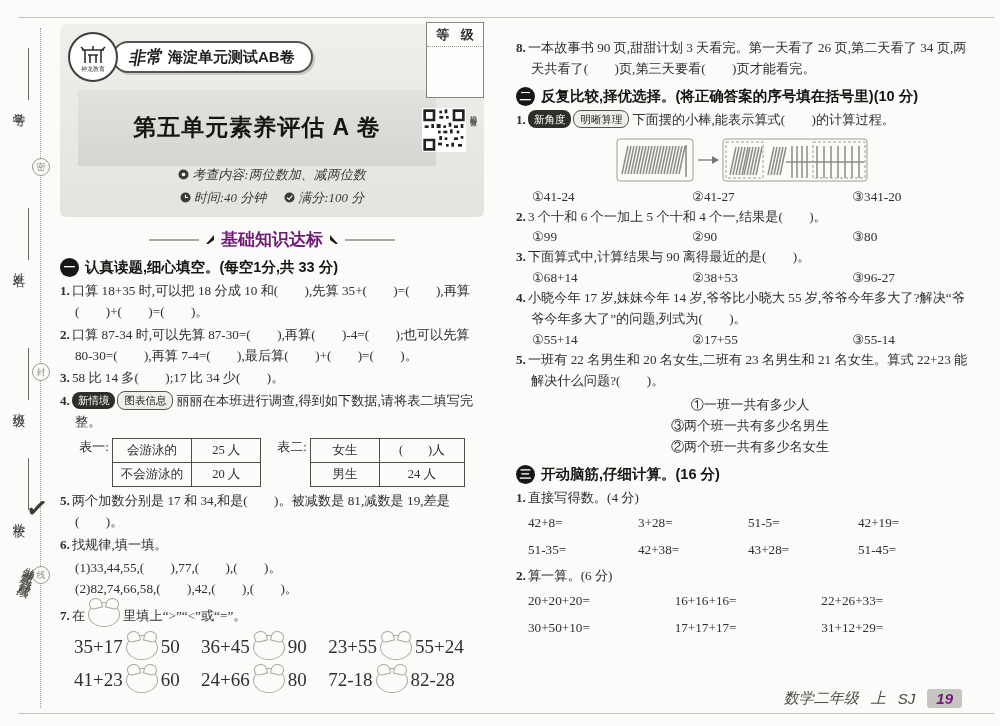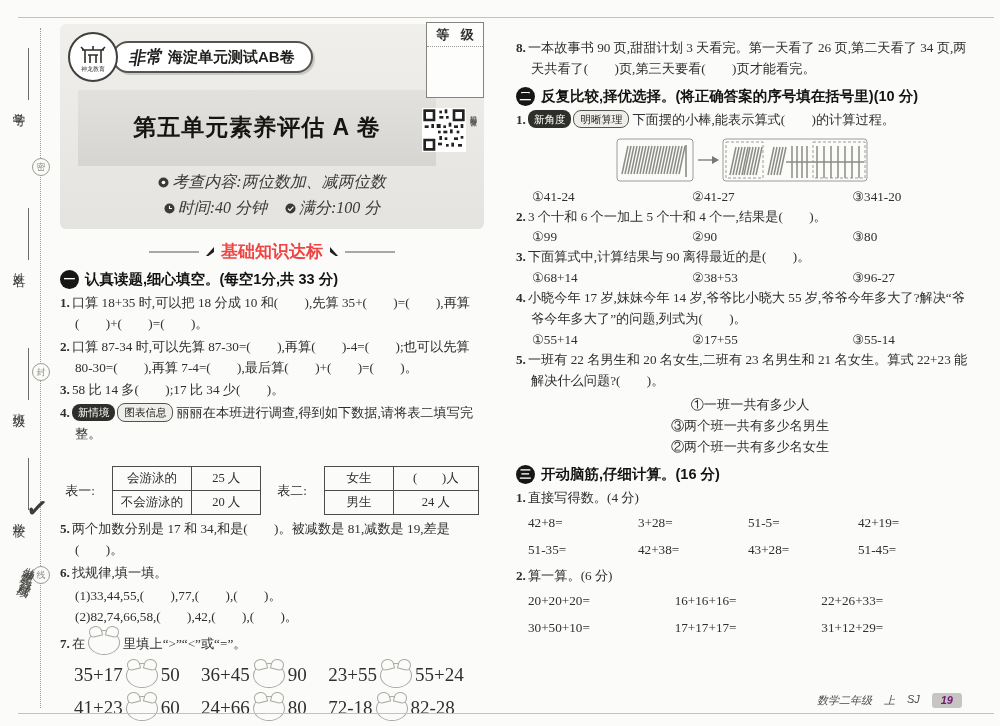--- a/index.html
+++ b/index.html
@@ -34,50 +34,50 @@
   .logo-name{font-size:6px;color:#333;line-height:1;margin-top:1px;letter-spacing:0;}
   .pill{margin-left:-8px;background:#fff;border:2px solid #55554f;border-radius:16px;height:28px;
         display:flex;align-items:center;gap:6px;padding:0 16px 0 14px;box-shadow:2px 2px 0 #c9c8c4;}
   .pill-script{font-size:17px;font-weight:bold;font-style:italic;color:#222;transform:rotate(-4deg);}
   .pill-title{font-family:"Liberation Sans",sans-serif;font-weight:bold;font-size:15px;color:#1e1e1c;}
   .gradebox{position:absolute;right:0;top:-2px;width:56px;height:74px;border:1px solid #84847e;background:#fdfdfb;}
   .gradebox .gl{display:block;text-align:center;font-family:"Liberation Sans",sans-serif;font-weight:bold;
                 font-size:13px;letter-spacing:4px;padding:3px 0 2px 4px;border-bottom:1px dotted #9a9a94;}
   .ttlband{margin:8px 40px 0 10px;background:linear-gradient(#e2e1dd,#d6d5d1);padding:4px 0 5px;text-align:center;}
   .ttlband h1{margin:18px;font-family:"Liberation Sans",sans-serif;font-size:23px;letter-spacing:1px;color:#151513;}
-  .meta{margin-top:6px;text-align:center;font-style:italic;font-size:16px;color:#3a3a36;}
+  .meta{text-align:center;font-style:italic;font-size:13px;color:#3a3a36;}
   .meta .row2{margin-top:5px;display:flex;justify-content:center;gap:18px;}
   .micon{vertical-align:-1px;margin-right:3px;}
   .qr{position:absolute;right:2px;top:84px;width:60px;display:flex;align-items:flex-start;gap:2px;}
   .qr-cap{writing-mode:vertical-rl;font-size:7px;color:#555;letter-spacing:1px;margin-top:2px;}
 
   
   .banner{display:flex;align-items:center;justify-content:center;gap:7px;margin:11px 0 5px;
-          font-family:Liberation Serif, serif;font-weight:bold;font-size:17px;color:#ef4444;}
+          font-family:Liberation Serif, serif;font-weight:bold;font-size:17px;color:#701a75;}
   .bline{width:50px;height:2px;background:#a9a9a3;}
   .bmark{width:8px;height:9px;background:#1d1d1b;}
   .bmark.l{clip-path:polygon(0 100%,100% 0,100% 55%,30% 100%);}
   .bmark.r{clip-path:polygon(0 0,100% 100%,70% 100%,0 55%);}
 
   
   .sech{display:flex;align-items:center;gap:6px;margin:7px 0 4px;
         font-family:"Liberation Sans",sans-serif;font-weight:bold;font-size:14.5px;color:#141412;}
   .secnum{flex:0 0 auto;width:19px;height:19px;background:#161614;color:#fff;border-radius:50%;
           font-size:11.5px;display:inline-flex;align-items:center;justify-content:center;}
   .q{font-size:13.2px;line-height:1.58;margin:2px 0;padding-left:15px;text-indent:-15px;}
   .q .qn{font-weight:bold;margin-right:2px;}
   .sub{padding-left:15px;text-indent:0;margin:1px 0;font-size:13.2px;line-height:1.58;}
   .bdark{display:inline-block;background:#2e2e2a;color:#fff;border-radius:8px;font-size:10.5px;
          font-family:"Liberation Sans",sans-serif;padding:0.5px 6px;text-indent:0;vertical-align:1px;margin-right:2px;}
   .boutl{display:inline-block;border:1px solid #55554f;background:#efeeea;color:#22221e;border-radius:8px;
          font-size:10.5px;font-family:"Liberation Sans",sans-serif;padding:0 6px;text-indent:0;vertical-align:1px;margin-right:3px;}
 
   
   .tblwrap{display:flex;justify-content:center;gap:16px;margin:5px 0 4px;}
-  .tblunit{display:flex;align-items:center;gap:17px;font-size:13px;margin-top:16px;}
+  .tblunit{display:flex;align-items:flex-start;gap:3px;font-size:13px;}
   table.survey{border-collapse:collapse;}
   table.survey td{border:1px solid #4c4c48;font-size:12.5px;padding:3px 8px;text-align:center;min-width:52px;}
 
   
   .cat{display:inline-block;width:30px;height:23px;border:1.4px solid #a8a8a2;border-radius:50%;
        position:relative;vertical-align:-7px;margin:0 3px;background:#fbfbf9;}
   .cat::before,.cat::after{content:"";position:absolute;width:11px;height:9px;border:1.4px solid #a8a8a2;
        background:#fbfbf9;top:-5px;}
   .cat::before{left:0;border-radius:80% 90% 0 60%;transform:rotate(-14deg);}
   .cat::after{right:0;border-radius:90% 80% 60% 0;transform:rotate(14deg);}
@@ -85,22 +85,22 @@
 
   .optrow{display:grid;grid-template-columns:1.15fr 1.15fr 1fr;padding-left:16px;font-size:13.2px;margin:2px 0;gap:27px;}
   .optcol{padding-left:16px;font-size:13.2px;line-height:1.62;text-align:center;}
 
   .calc4{display:grid;grid-template-columns:repeat(4,1fr);row-gap:11px;padding-left:12px;font-size:13.2px;margin:6px 0 8px;}
   .calc3{display:grid;grid-template-columns:repeat(3,1fr);row-gap:11px;padding-left:12px;font-size:13.2px;margin:6px 0;}
 
   .sticksbox{display:flex;justify-content:center;margin:4px 0;}
 
   
-  .footer{position:absolute;right:38px;bottom:18px;display:flex;gap:12px;
-          font-family:"Liberation Sans",sans-serif;font-style:italic;font-size:11px;color:#4a4a46;}
+  .footer{position:absolute;right:38px;bottom:18px;display:flex;align-items:center;gap:12px;
+          font-family:"Liberation Sans",sans-serif;font-style:italic;font-size:15px;color:#4a4a46;}
   .pagebadge{background:#c6c5c1;border-radius:3px;padding:1px 9px;font-weight:bold;color:#701a75;}
 </style>
 </head>
 <body>
 
 <div class="page">
 
   <div class="sidebar">
     <div class="seal"></div>
     <span class="sealchar" style="top:140px">密</span>

